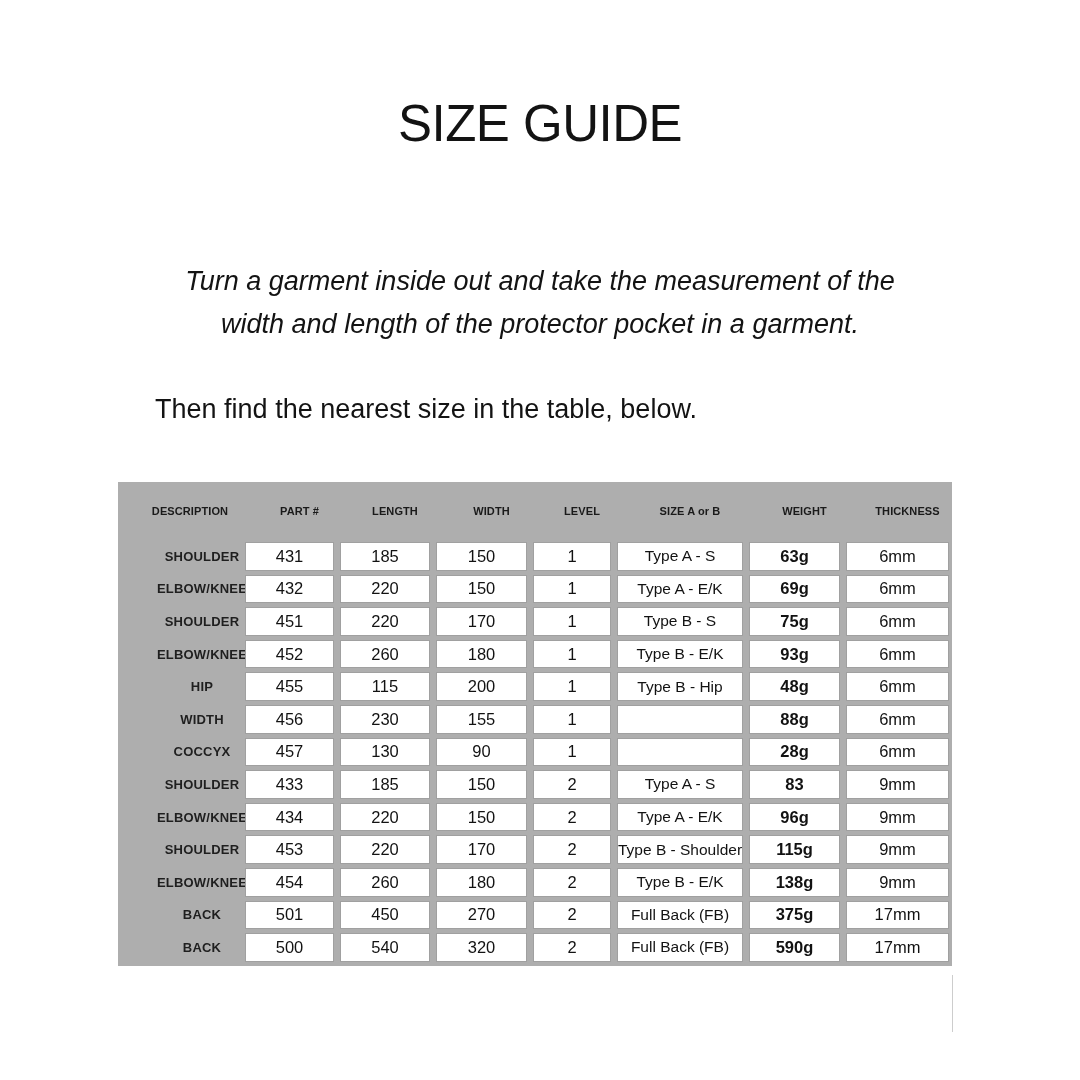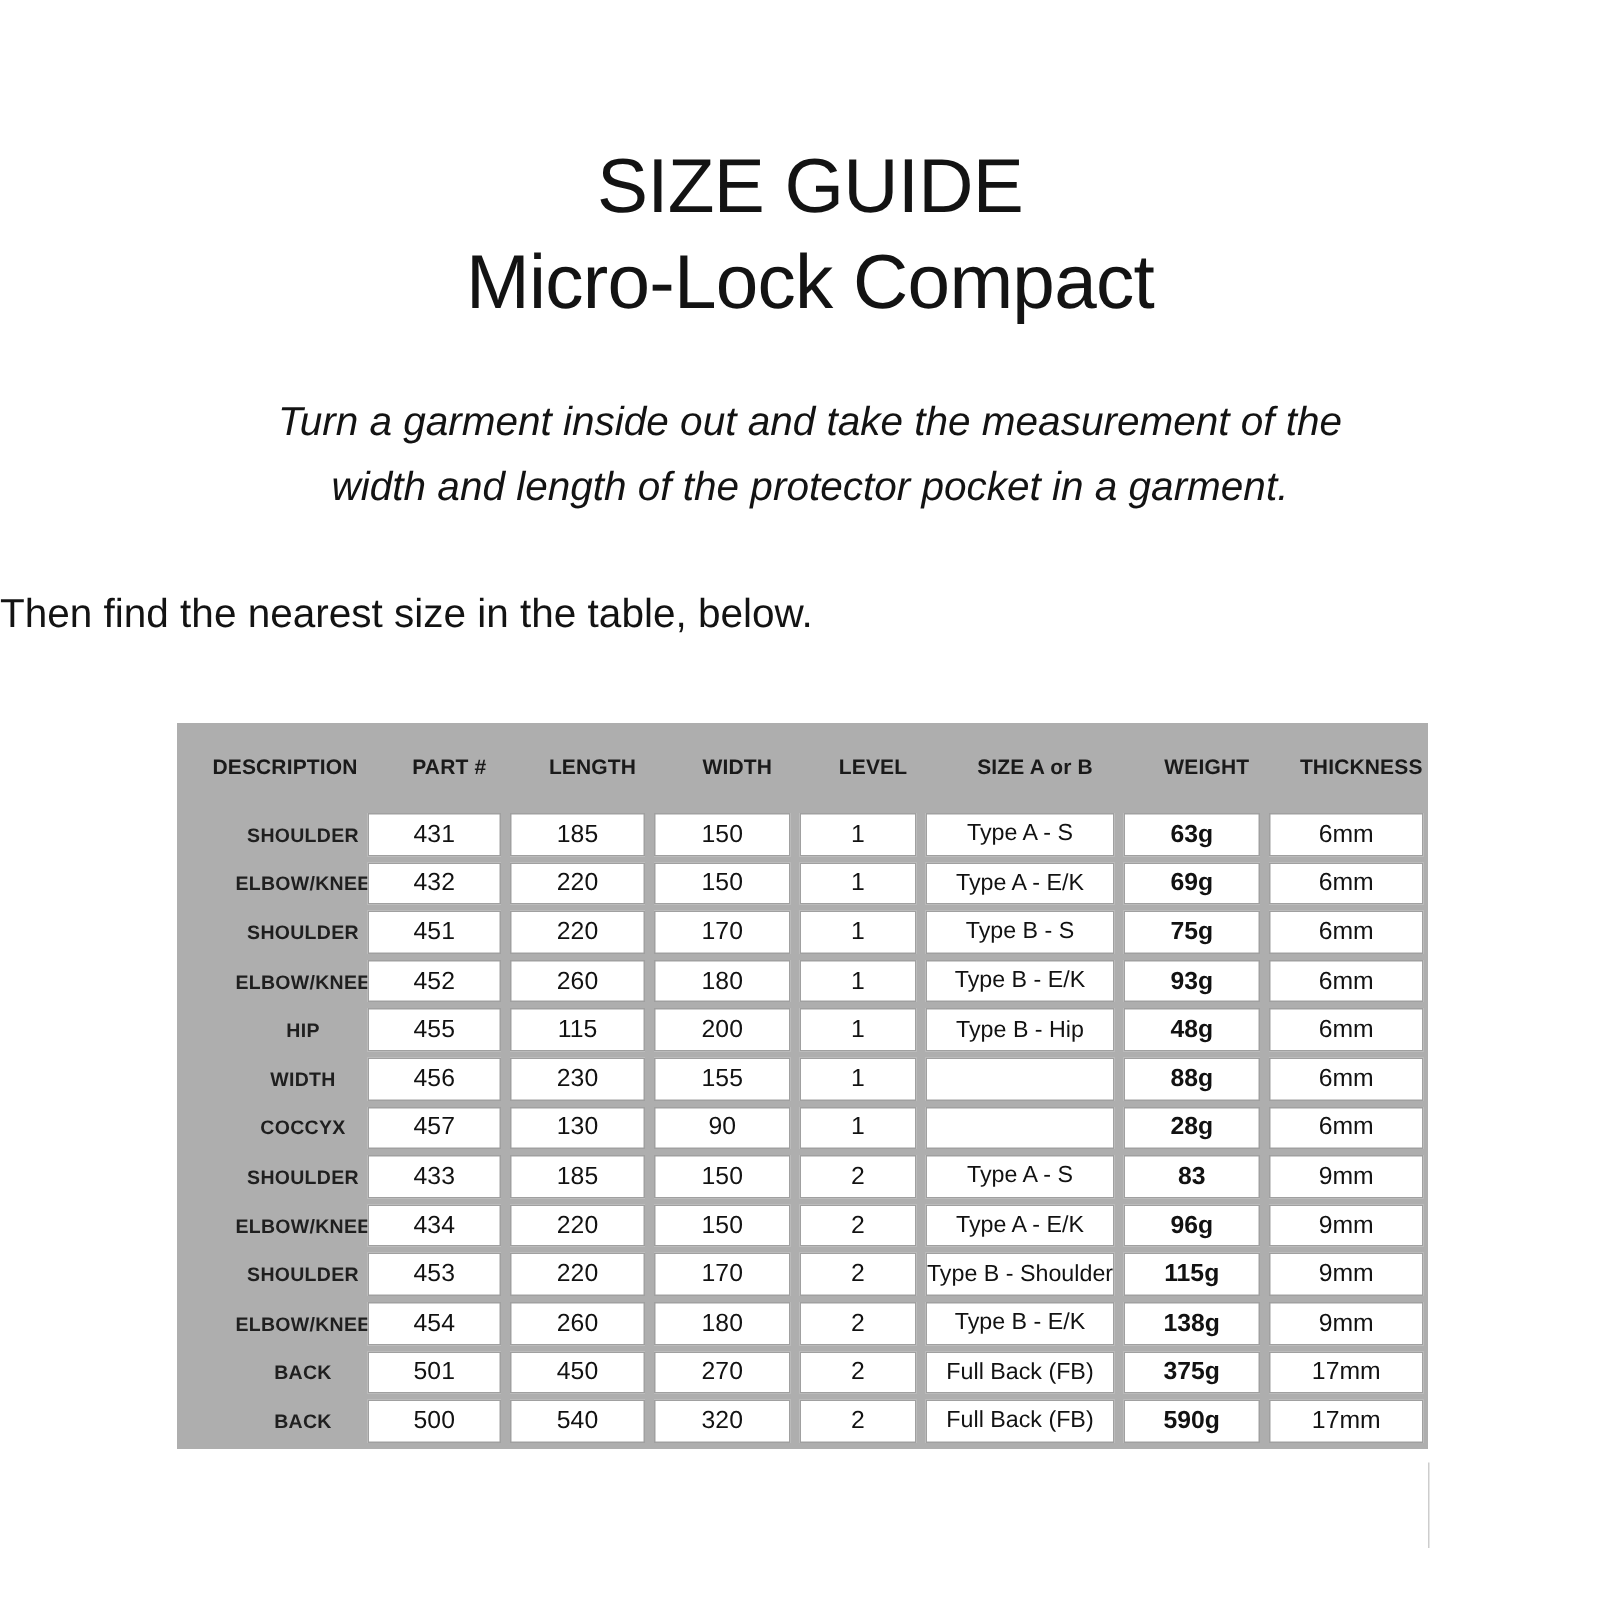--- a/index.html
+++ b/index.html
@@ -40,20 +40,21 @@
     font-size: 27px;
     line-height: 43px;
     color: #131313;
     font-style: italic;
   }
   .instructions-2 {
     position: absolute;
     top: 388px;
     left: 0;
     width: 852px;
+    text-align: center;
     font-size: 27px;
     line-height: 43px;
     color: #131313;
   }
   .nowrap-line { white-space: nowrap; }
 
   
   .size-table {
     position: absolute;
     left: 118px;
@@ -63,21 +64,21 @@
     background: #aeaeae;
     display: grid;
     grid-template-columns: 124px 95px 96px 97px 84px 132px 97px 109px;
     grid-template-rows: 58px repeat(13, 32.6px);
     box-sizing: border-box;
   }
   .th {
     display: flex;
     align-items: center;
     justify-content: center;
-    font-size: 14px;
+    font-size: 11px;
     font-weight: 700;
     color: #1a1a1a;
     letter-spacing: 0.1px;
     margin-left: 20px;
   }
   .data-cell {
     margin: 2px 3px;
     background: #ffffff;
     border: 1px solid #a0a0a0;
     display: flex;
@@ -109,21 +110,20 @@
     width: 1px;
     height: 57px;
     background: #cdcdcd;
   }
 </style>
 </head>
 <body>
 
 <div class="title-block">
   <div>SIZE GUIDE</div>
-  <div>Micro-Lock Compact</div>
 </div>
 
 <div class="instructions-1">
   <div class="nowrap-line">Turn a garment inside out and take the measurement of the</div>
   <div class="nowrap-line">width and length of the protector pocket in a garment.</div>
 </div>
 <div class="instructions-2">
   <div class="nowrap-line">Then find the nearest size in the table, below.</div>
 </div>
 

